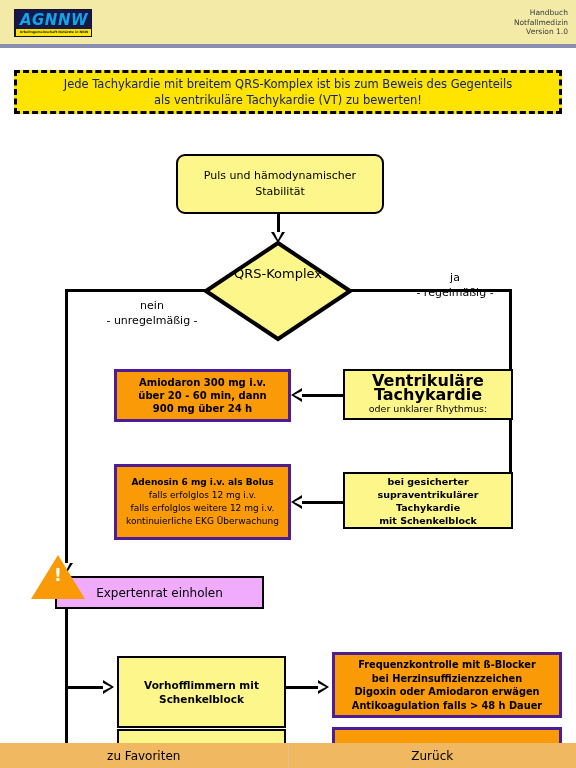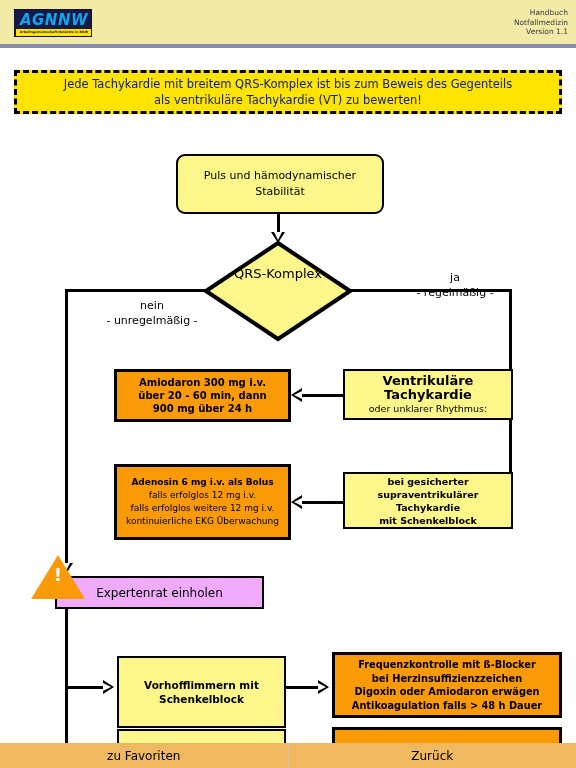--- a/index.html
+++ b/index.html
@@ -101,21 +101,21 @@
   }
   .node-yellow {
     background: #fdf68a;
     border: 2.5px solid #000000;
   }
   .node-round {
     border-radius: 9px;
   }
   .node-orange {
     background: #f99a06;
-    border: 3px solid #000000;
+    border: 3px solid #4c1d95;
   }
   .node-blue {
     background: #f0abfc;
     border: 2.5px solid #000000;
   }
   .node .lines {
     width: 100%;
     padding: 0 4px;
     box-sizing: border-box;
   }
@@ -247,21 +247,21 @@
 <div class="header-rule"></div>
 
 <div class="logo">
   <div class="logo-main">AGNNW</div>
   <div class="logo-sub">Arbeitsgemeinschaft Notärzte in NRW</div>
 </div>
 
 <div class="header-meta">
   <div>Handbuch</div>
   <div>Notfallmedizin</div>
-  <div>Version 1.1</div>
+  <div>Version 1.0</div>
 </div>
 
 <div class="banner">
   <div class="banner-text">
     <span class="ln">Jede Tachykardie mit breitem QRS-Komplex ist bis zum Beweis des Gegenteils</span>
     <span class="ln">als ventrikuläre Tachykardie (VT) zu bewerten!</span>
   </div>
 </div>
 
 <div class="node node-yellow node-round" style="left:176px; top:154px; width:208px; height:60px;">
@@ -378,21 +378,21 @@
 <div class="hline" style="left:523px; top:394px; width:0px;"></div>
 
 <div class="hline" style="left:470px; top:394px; width:40px;"></div>
 <div class="arrow-left" style="left:459px; top:388px;"></div>
 
 <div class="hline" style="left:470px; top:501px; width:40px;"></div>
 <div class="arrow-left" style="left:459px; top:495px;"></div>
 
 <div class="node node-yellow" style="left:343px; top:369px; width:170px; height:51px;">
   <div class="lines">
-    <span class="ln bold" style="font-size:13px; line-height:14px;">Ventrikuläre Tachykardie</span>
+    <span class="ln bold" style="font-size:16px; line-height:14px;">Ventrikuläre Tachykardie</span>
     <span class="ln" style="font-size:9.5px; line-height:13px;">oder unklarer Rhythmus:</span>
   </div>
 </div>
 
 <div class="hline" style="left:302px; top:394px; width:41px;"></div>
 <div class="arrow-left" style="left:291px; top:388px;"></div>
 
 <div class="node node-orange" style="left:114px; top:369px; width:177px; height:53px;">
   <div class="lines bold" style="font-size:10px; line-height:13px;">
     <span class="ln">Amiodaron 300 mg i.v.</span>

